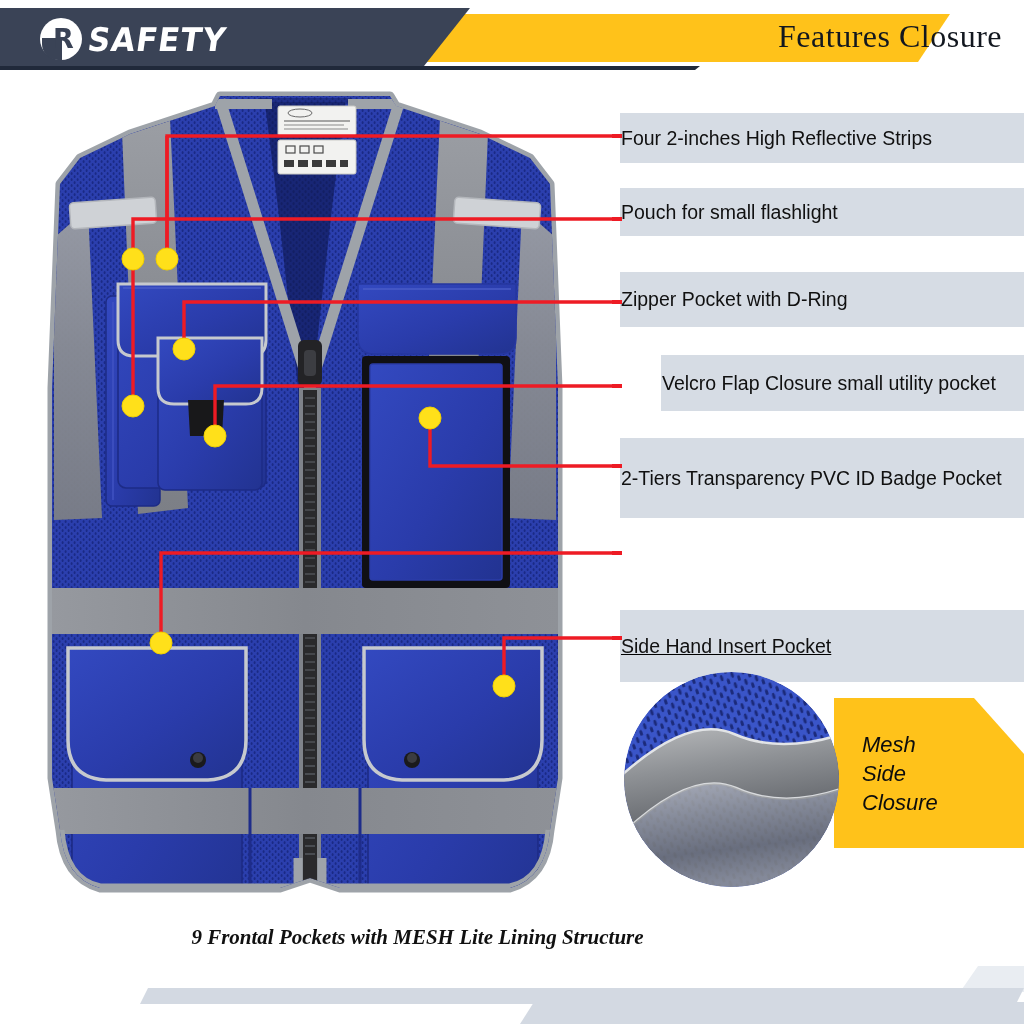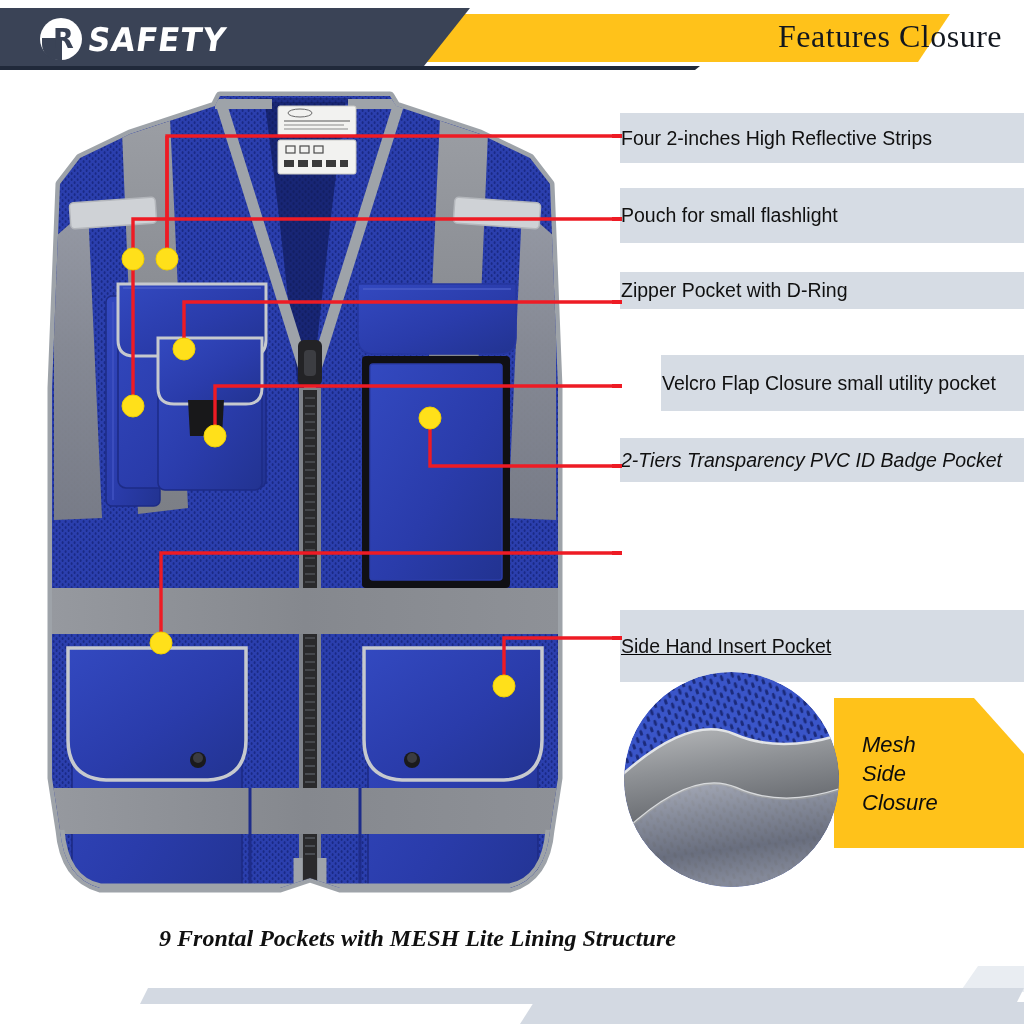--- a/index.html
+++ b/index.html
@@ -88,21 +88,21 @@
   .mesh-flag span{font-size:22px;color:#0d0d0d;line-height:29px;font-style:italic;}
   .mesh-circle{
     position:absolute;left:12px;top:0;width:215px;height:215px;border-radius:50%;
     overflow:hidden;
   }
 
   
   .caption{
     position:absolute;left:0;top:925px;width:835px;text-align:center;
     font-family:"Liberation Serif",serif;
-    font-style:italic;font-weight:bold;font-size:24px;color:#101010;
+    font-style:italic;font-weight:bold;font-size:21px;color:#101010;
   }
 
   
   .footer{position:absolute;left:0;top:966px;width:1024px;height:58px;}
   .footer-a{
     position:absolute;left:140px;top:22px;width:884px;height:16px;
     background:#d3d9e2;
     clip-path:polygon(8px 0, 884px 0, 876px 16px, 0 16px);
   }
   .footer-b{
@@ -347,30 +347,30 @@
           <rect x="330" y="72" width="8" height="7"></rect>
         </g>
       </g>
     </svg>
   </div>
 
   <div class="labels">
     <div class="band" style="top:113px;height:50px;">
       <span>Four 2-inches High Reflective Strips</span>
     </div>
-    <div class="band" style="top:188px;height:55px;">
+    <div class="band" style="top:188px;height:48px;">
       <span>Pouch for small flashlight</span>
     </div>
-    <div class="band" style="top:272px;height:37px;">
+    <div class="band" style="top:272px;height:55px;">
       <span>Zipper Pocket with D-Ring</span>
     </div>
     <div class="band" style="top:355px;height:56px;margin-left:41px;">
       <span>Velcro Flap Closure small utility pocket</span>
     </div>
-    <div class="band" style="top:438px;height:44px;font-style:italic;">
+    <div class="band" style="top:438px;height:80px;">
       <span>2-Tiers Transparency PVC ID Badge Pocket</span>
     </div>
     <div class="band" style="top:610px;height:72px;text-decoration:underline;">
       <span>Side Hand Insert Pocket</span>
     </div>
 
     <div class="band-tick" style="top:134px;"></div>
     <div class="band-tick" style="top:217px;"></div>
     <div class="band-tick" style="top:300px;"></div>
     <div class="band-tick" style="top:384px;"></div>

